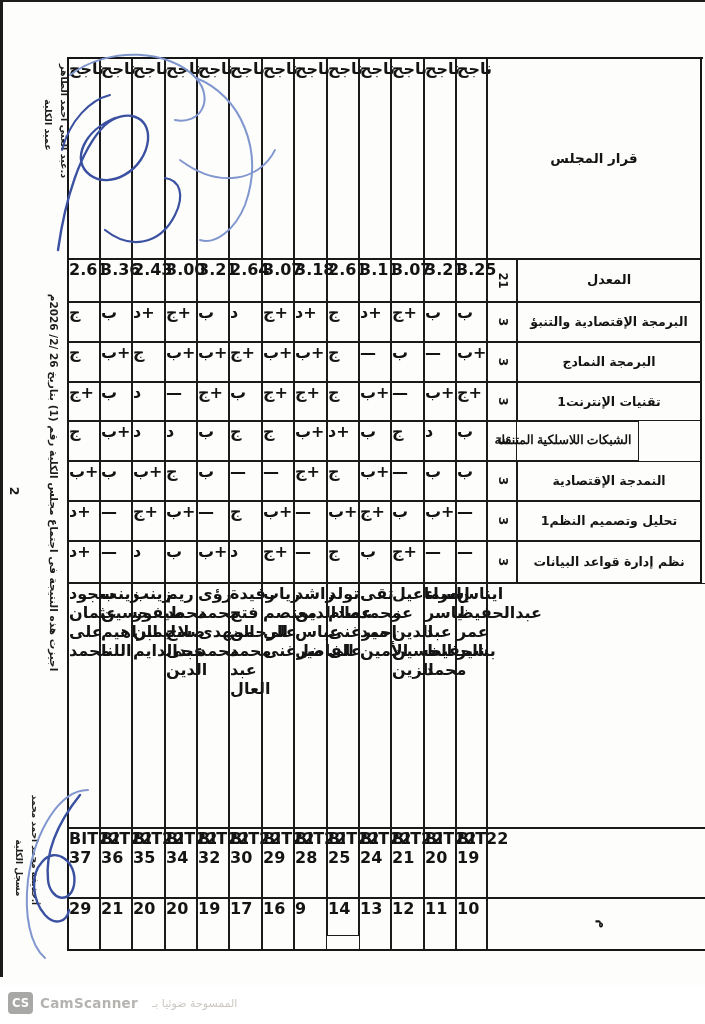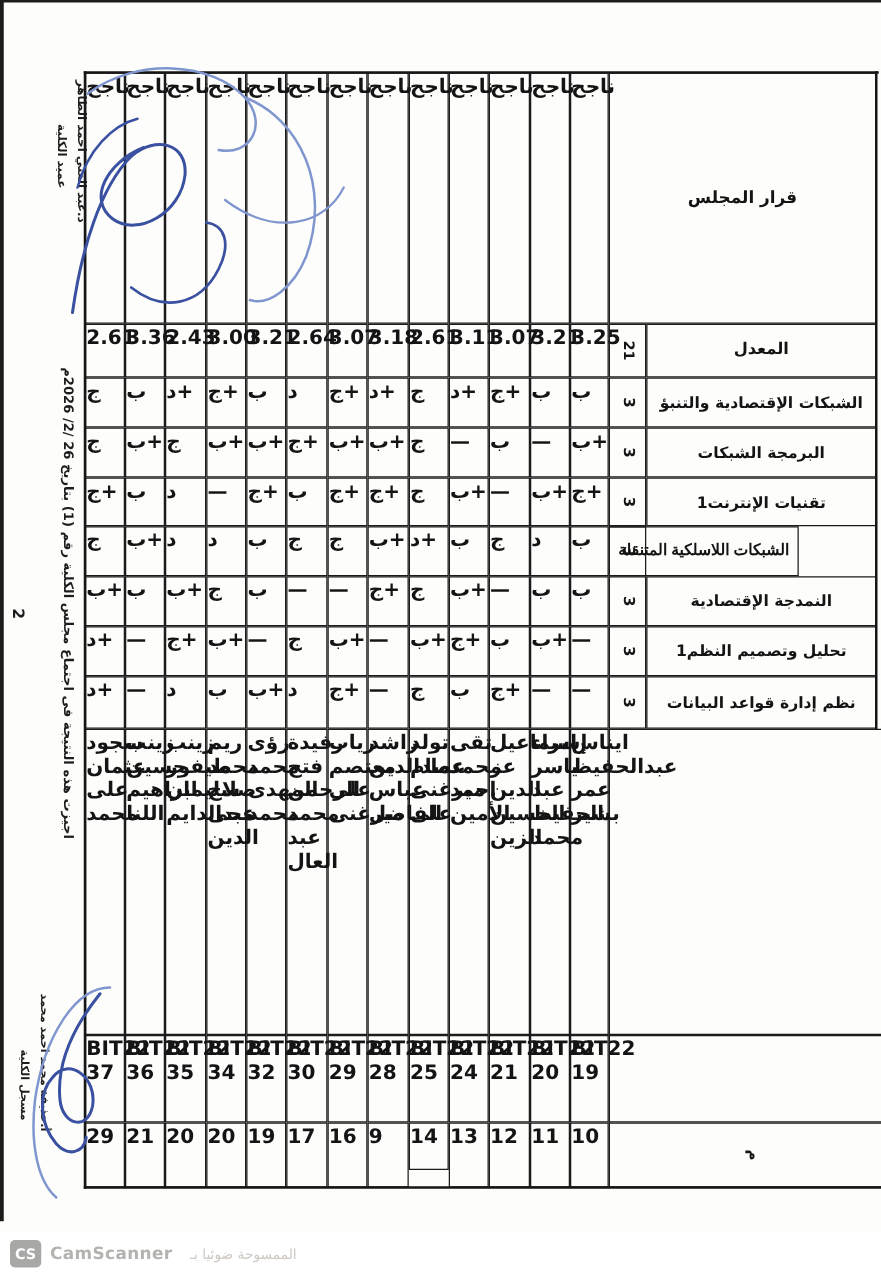--- a/index.html
+++ b/index.html
@@ -188,25 +188,25 @@
       <div class="cell" style="left: 456px; top: 828px; width: 31px; height: 70px;">BIT22 19</div>
       <div class="cell" style="left: 456px; top: 898px; width: 31px; height: 52px;">10</div>
       <div class="cell lblcell" style="left: 487px; top: 58px; width: 214px; height: 201px; font-size: 13.5px;">قرار المجلس</div>
       <div class="cell" style="left: 487px; top: 259px; width: 30px; height: 43px;">
         <div class="rot" style="left: 29px; width: 41px; height: 28px; line-height: 28px; font-size: 11.5px; font-weight: 700;">21</div>
       </div>
       <div class="cell lblcell" style="left: 517px; top: 259px; width: 184px; height: 43px; font-size: 13px;">المعدل</div>
       <div class="cell" style="left: 487px; top: 302px; width: 30px; height: 40px;">
         <div class="rot" style="left: 29px; width: 38px; height: 28px; line-height: 28px; font-size: 12px; font-weight: 700;">3</div>
       </div>
-      <div class="cell lblcell" style="left: 517px; top: 302px; width: 184px; height: 40px;">الشبكات الإقتصادية والتنبؤ</div>
+      <div class="cell lblcell" style="left: 517px; top: 302px; width: 184px; height: 40px;">البرمجة الإقتصادية والتنبؤ</div>
       <div class="cell" style="left: 487px; top: 342px; width: 30px; height: 40px;">
         <div class="rot" style="left: 29px; width: 38px; height: 28px; line-height: 28px; font-size: 12px; font-weight: 700;">3</div>
       </div>
-      <div class="cell lblcell" style="left: 517px; top: 342px; width: 184px; height: 40px;">البرمجة الشبكات</div>
+      <div class="cell lblcell" style="left: 517px; top: 342px; width: 184px; height: 40px;">البرمجة النمادج</div>
       <div class="cell" style="left: 487px; top: 382px; width: 30px; height: 39px;">
         <div class="rot" style="left: 29px; width: 37px; height: 28px; line-height: 28px; font-size: 12px; font-weight: 700;">3</div>
       </div>
       <div class="cell lblcell" style="left: 517px; top: 382px; width: 184px; height: 39px;">تقنيات الإنترنت1</div>
       <div class="cell" style="left: 487px; top: 421px; width: 30px; height: 40px;">
         <div class="rot" style="left: 29px; width: 38px; height: 28px; line-height: 28px; font-size: 12px; font-weight: 700;">3</div>
       </div>
       <div class="cell lblcell" style="left: 487px; top: 421px; width: 152px; height: 40px; font-family: Liberation Serif, serif;">الشبكات اللاسلكية المتنقلة</div>
       <div class="cell" style="left: 487px; top: 461px; width: 30px; height: 40px;">
         <div class="rot" style="left: 29px; width: 38px; height: 28px; line-height: 28px; font-size: 12px; font-weight: 700;">3</div>

